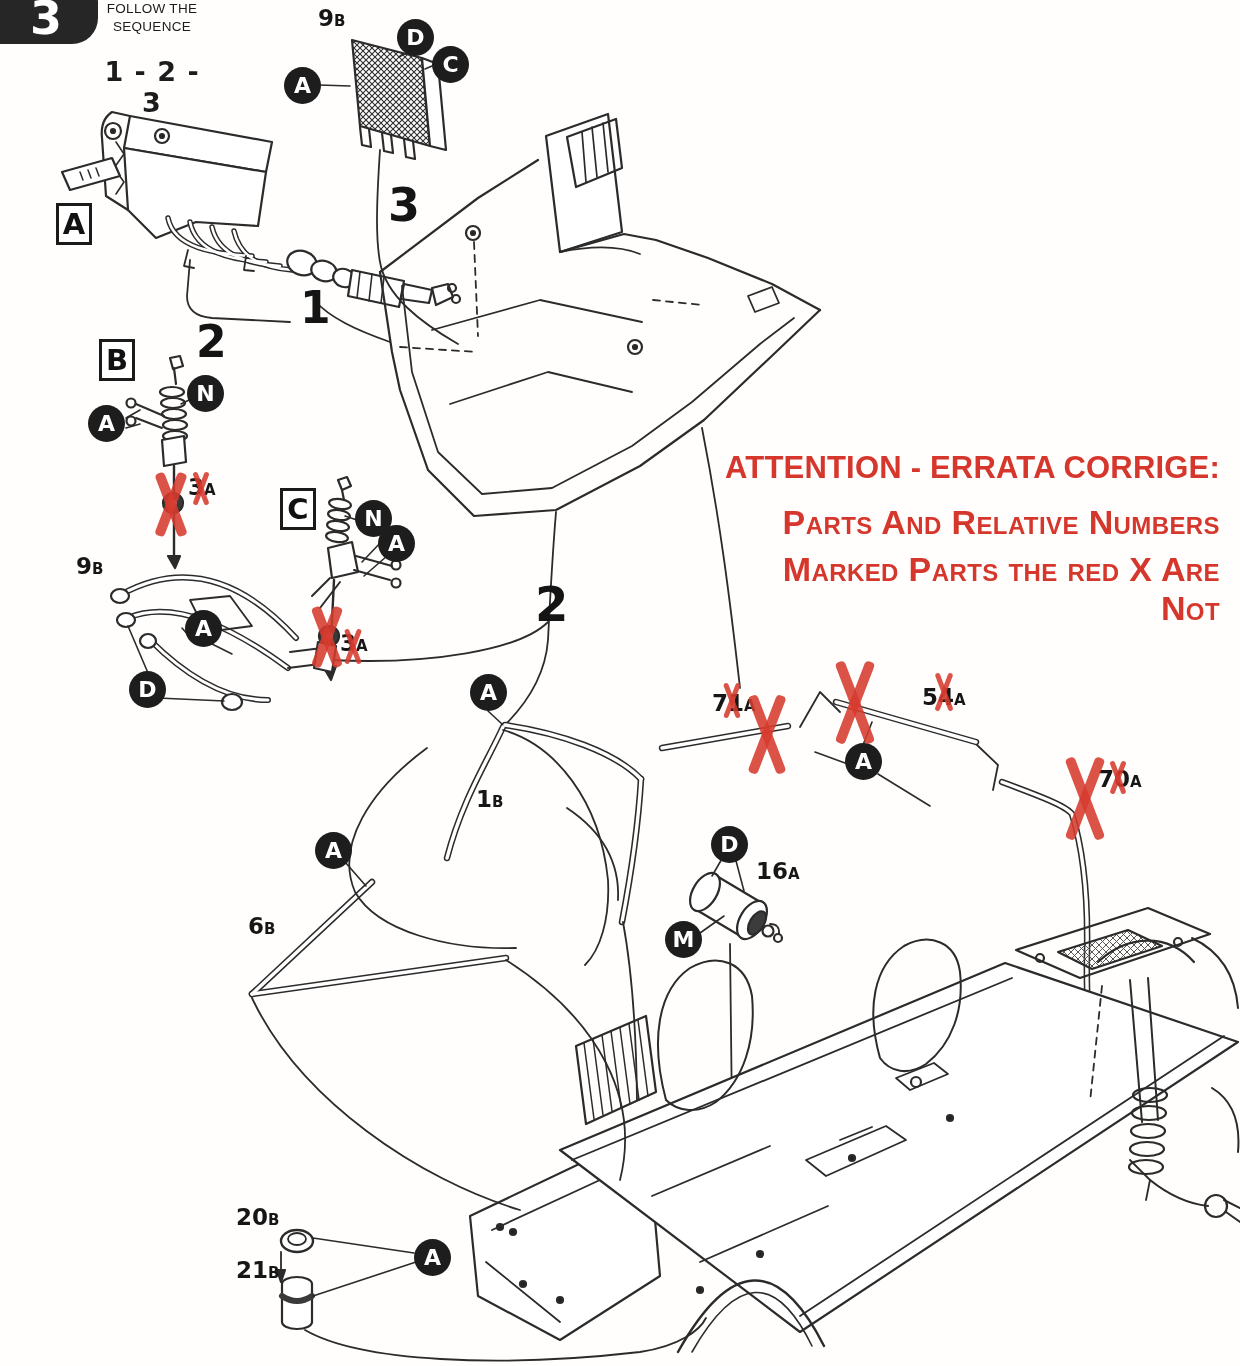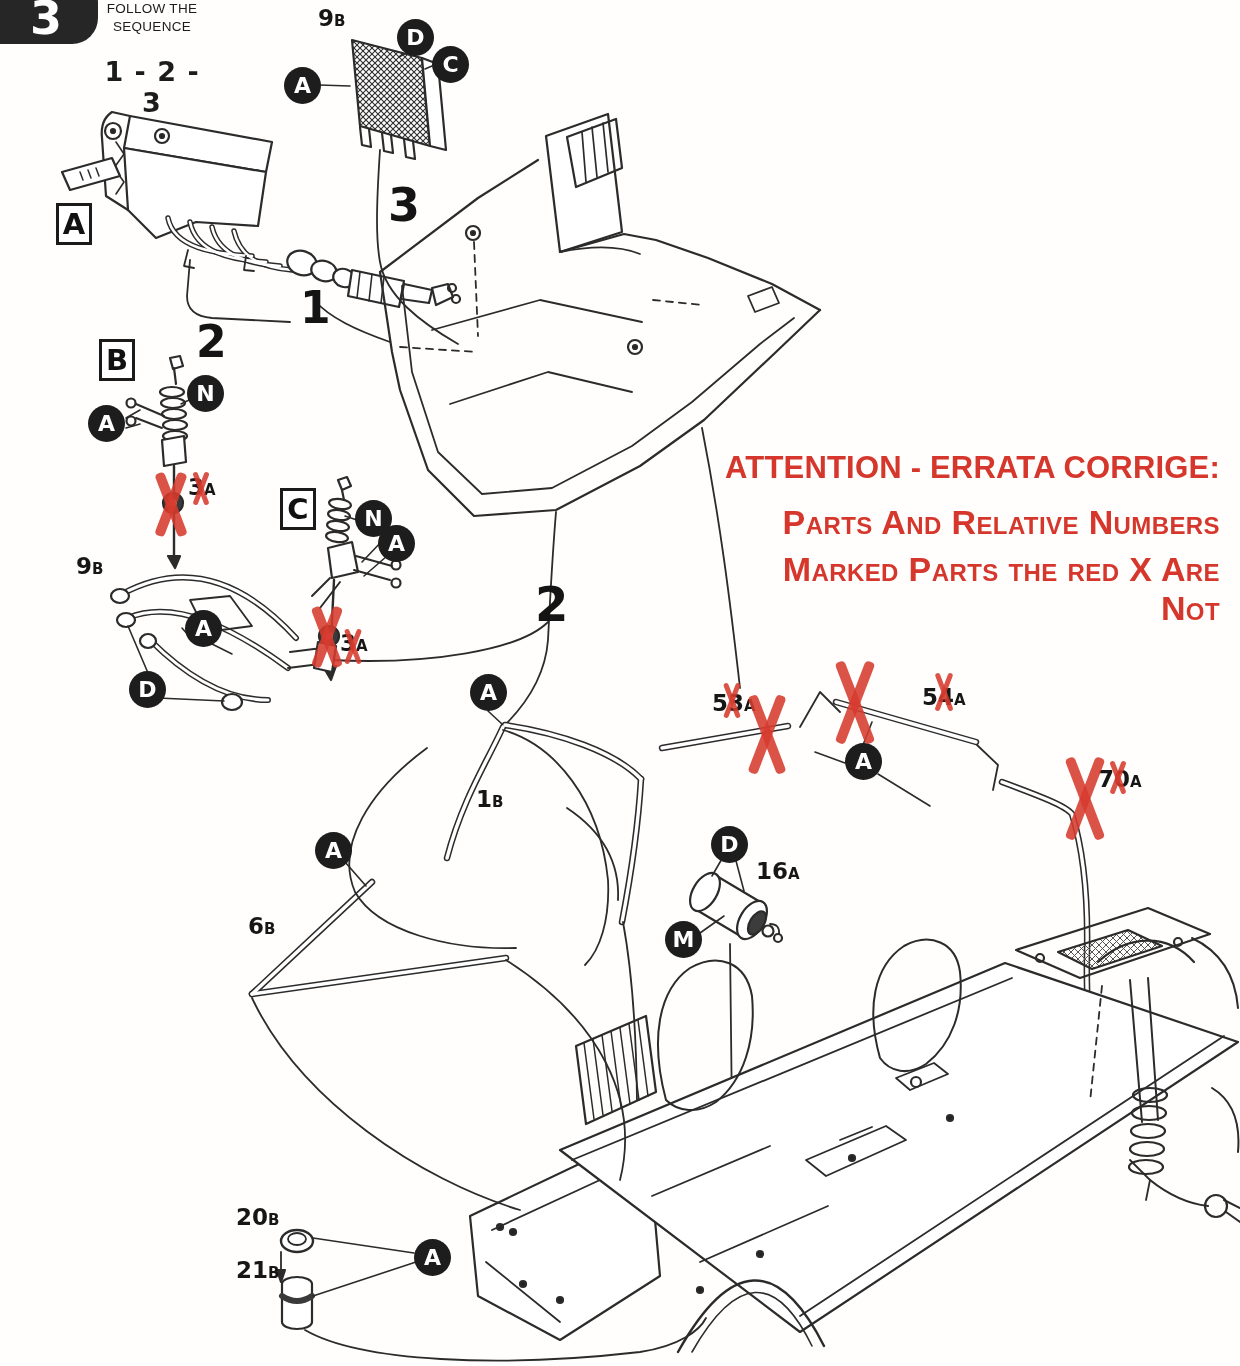--- a/index.html
+++ b/index.html
@@ -336,21 +336,21 @@
   <div class="ccall" style="left:315px;top:832px">A</div>
   <div class="ccall" style="left:845px;top:743px">A</div>
   <div class="ccall" style="left:711px;top:826px">D</div>
   <div class="ccall" style="left:665px;top:921px">M</div>
   <div class="ccall" style="left:414px;top:1239px">A</div>
 
   <div class="plabel" style="left:318px;top:5px"><span>9</span><span class="sub">B</span></div>
   <div class="plabel" style="left:76px;top:553px"><span>9</span><span class="sub">B</span></div>
   <div class="plabel" style="left:188px;top:474px"><span>3</span><span class="sub">A</span></div>
   <div class="plabel" style="left:340px;top:630px"><span>3</span><span class="sub">A</span></div>
-  <div class="plabel" style="left:712px;top:690px"><span>53</span><span class="sub">A</span></div>
+  <div class="plabel" style="left:712px;top:690px"><span>71</span><span class="sub">A</span></div>
   <div class="plabel" style="left:922px;top:684px"><span>54</span><span class="sub">A</span></div>
   <div class="plabel" style="left:1098px;top:766px"><span>70</span><span class="sub">A</span></div>
   <div class="plabel" style="left:476px;top:786px"><span>1</span><span class="sub">B</span></div>
   <div class="plabel" style="left:248px;top:913px"><span>6</span><span class="sub">B</span></div>
   <div class="plabel" style="left:756px;top:858px"><span>16</span><span class="sub">A</span></div>
   <div class="plabel" style="left:236px;top:1204px"><span>20</span><span class="sub">B</span></div>
   <div class="plabel" style="left:236px;top:1257px"><span>21</span><span class="sub">B</span></div>
 
   <div class="redx redx-lg" style="left:150px;top:472px;width:42px;height:64px"></div>
   <div class="redx redx-sm" style="left:187px;top:472px;width:28px;height:34px"></div>

